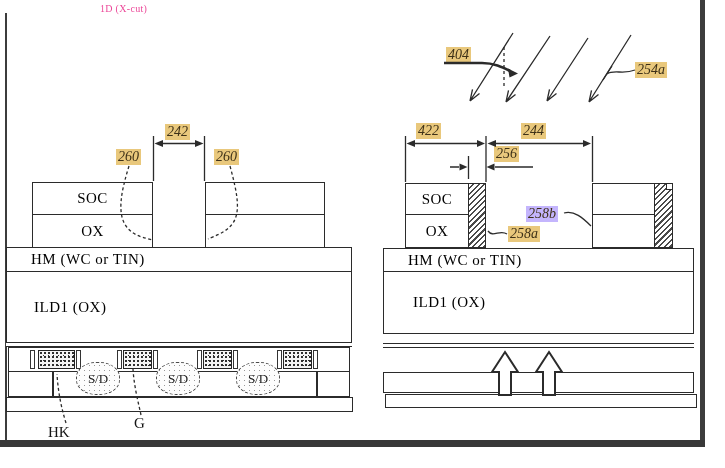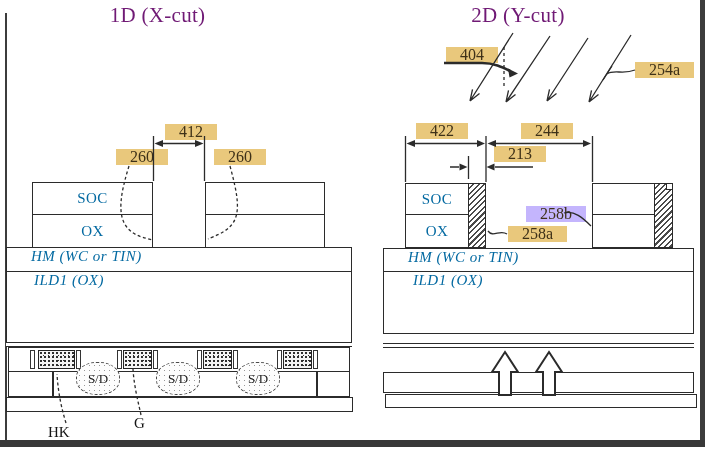--- a/index.html
+++ b/index.html
@@ -4,25 +4,25 @@
 <style>
   html,body{margin:0;padding:0;background:#fff;}
   #canvas{
     position:relative;width:725px;height:468px;background:#ffffff;overflow:hidden;
     font-family:"Liberation Serif","DejaVu Serif",serif;color:#1b1b1b;
   }
   .abs{position:absolute;box-sizing:border-box;}
   .band{position:absolute;box-sizing:border-box;background:#fff;border:1.5px solid #2b2b2b;}
   .cell{position:absolute;box-sizing:border-box;background:#fff;border:1.5px solid #2b2b2b;
         display:flex;align-items:center;justify-content:center;}
-  .ltxt{font-size:15px;letter-spacing:0.5px;color:#0369a1;white-space:nowrap;}
-  .padtxt{display:flex;font-style:italic;}
-  .title{position:absolute;font-size:21px;text-align:center;color:#701a75;letter-spacing:0.3px;}
-  .hl{position:absolute;font-size:16px;line-height:16px;padding:0 14px;color:#3e3118;
-      background:#e9c87c;white-space:nowrap;}
+  .ltxt{font-size:15px;letter-spacing:0.5px;color:#000000;white-space:nowrap;}
+  .padtxt{display:flex;align-items:center;}
+  .title{position:absolute;font-size:10px;text-align:left;color:#ec4899;letter-spacing:0.3px;}
+  .hl{position:absolute;font-size:14px;line-height:16px;padding:0 2px;color:#3e3118;
+      background:#e9c87c;white-space:nowrap;font-style:italic;}
   .dbl{position:absolute;box-sizing:border-box;background:#fff;
        border-top:1.8px solid #2b2b2b;border-bottom:1.5px solid #2b2b2b;}
   .hatch{position:absolute;box-sizing:border-box;border:1.5px solid #2b2b2b;
          background:repeating-linear-gradient(135deg,#ffffff 0 2.4px,#4a4a4a 2.4px 4px);}
   .stipple{position:absolute;box-sizing:border-box;border:1.5px solid #222;background-color:#f4f4f4;
            background-image:radial-gradient(#2e2e2e 0.9px,transparent 1.1px),radial-gradient(#2e2e2e 0.8px,transparent 1px);
            background-size:4px 4px,5px 5px;background-position:0 0,2px 2px;}
   .liner{position:absolute;box-sizing:border-box;border:1px solid #333;background:#fff;}
   .sdblob{position:absolute;box-sizing:border-box;border:1.6px dashed #4a4a4a;border-radius:46%;
           background-color:#fdfdfd;
@@ -87,25 +87,24 @@
   </div>
   <div class="sdblob" style="left:236px;top:362px;width:44px;height:33px;">
     <span>S/D</span>
   </div>
 
   <div class="band" style="left:6px;top:397px;width:347px;height:15px;"></div>
 
   <div class="plain" style="left:48px;top:424px;">HK</div>
   <div class="plain" style="left:134px;top:415px;">G</div>
 
-  <div class="hl" style="left: 165px; top: 124px; background: rgb(233, 200, 124); color: rgb(62, 49, 24);">412</div>
+  <div class="hl" style="left: 165px; top: 124px; background: rgb(233, 200, 124); color: rgb(62, 49, 24);">242</div>
   <div class="hl" style="left: 116px; top: 149px; background: rgb(233, 200, 124); color: rgb(62, 49, 24);">260</div>
   <div class="hl" style="left: 214px; top: 149px; background: rgb(233, 200, 124); color: rgb(62, 49, 24);">260</div>
 
-  <div class="title" style="left:468px;top:3px;width:100px;">2D (Y-cut)</div>
 
   <div class="cell" style="left:405px;top:183px;width:64px;height:32px;">
     <span class="ltxt">SOC</span>
   </div>
   <div class="cell" style="left:405px;top:214px;width:64px;height:34px;">
     <span class="ltxt">OX</span>
   </div>
   <div class="hatch" style="left:468px;top:183px;width:18px;height:65px;"></div>
   <div class="cell" style="left:592px;top:183px;width:63px;height:32px;"></div>
   <div class="cell" style="left:592px;top:214px;width:63px;height:34px;"></div>
@@ -119,21 +118,21 @@
     <span class="ltxt">ILD1 (OX)</span>
   </div>
   <div class="dbl" style="left:383px;top:343px;width:311px;height:5px;"></div>
   <div class="band" style="left:383px;top:372px;width:311px;height:21px;"></div>
   <div class="band" style="left:385px;top:394px;width:312px;height:14px;"></div>
 
   <div class="hl" style="left: 446px; top: 47px; background: rgb(233, 200, 124); color: rgb(62, 49, 24);">404</div>
   <div class="hl" style="left: 635px; top: 62px; background: rgb(233, 200, 124); color: rgb(62, 49, 24);">254a</div>
   <div class="hl" style="left: 416px; top: 123px; background: rgb(233, 200, 124); color: rgb(62, 49, 24);">422</div>
   <div class="hl" style="left: 521px; top: 123px; background: rgb(233, 200, 124); color: rgb(62, 49, 24);">244</div>
-  <div class="hl" style="left: 494px; top: 146px; background: rgb(233, 200, 124); color: rgb(62, 49, 24);">213</div>
+  <div class="hl" style="left: 494px; top: 146px; background: rgb(233, 200, 124); color: rgb(62, 49, 24);">256</div>
   <div class="hl" style="left: 508px; top: 226px; background: rgb(233, 200, 124); color: rgb(62, 49, 24);">258a</div>
   <div class="hl" style="left: 526px; top: 206px; background: #c4b5fd; color: rgb(62, 49, 24);">258b</div>
 
   <svg width="725" height="468" viewBox="0 0 725 468">
     <g stroke="#2b2b2b" stroke-width="1.3" fill="none">
 
       <g>
         <path d="M153.5,136 V181 M204.5,136 V181"></path>
         <path d="M162,143.5 H196"></path>
         <polygon points="154.5,143.5 163,140 163,147" fill="#2b2b2b" stroke="none"></polygon>

